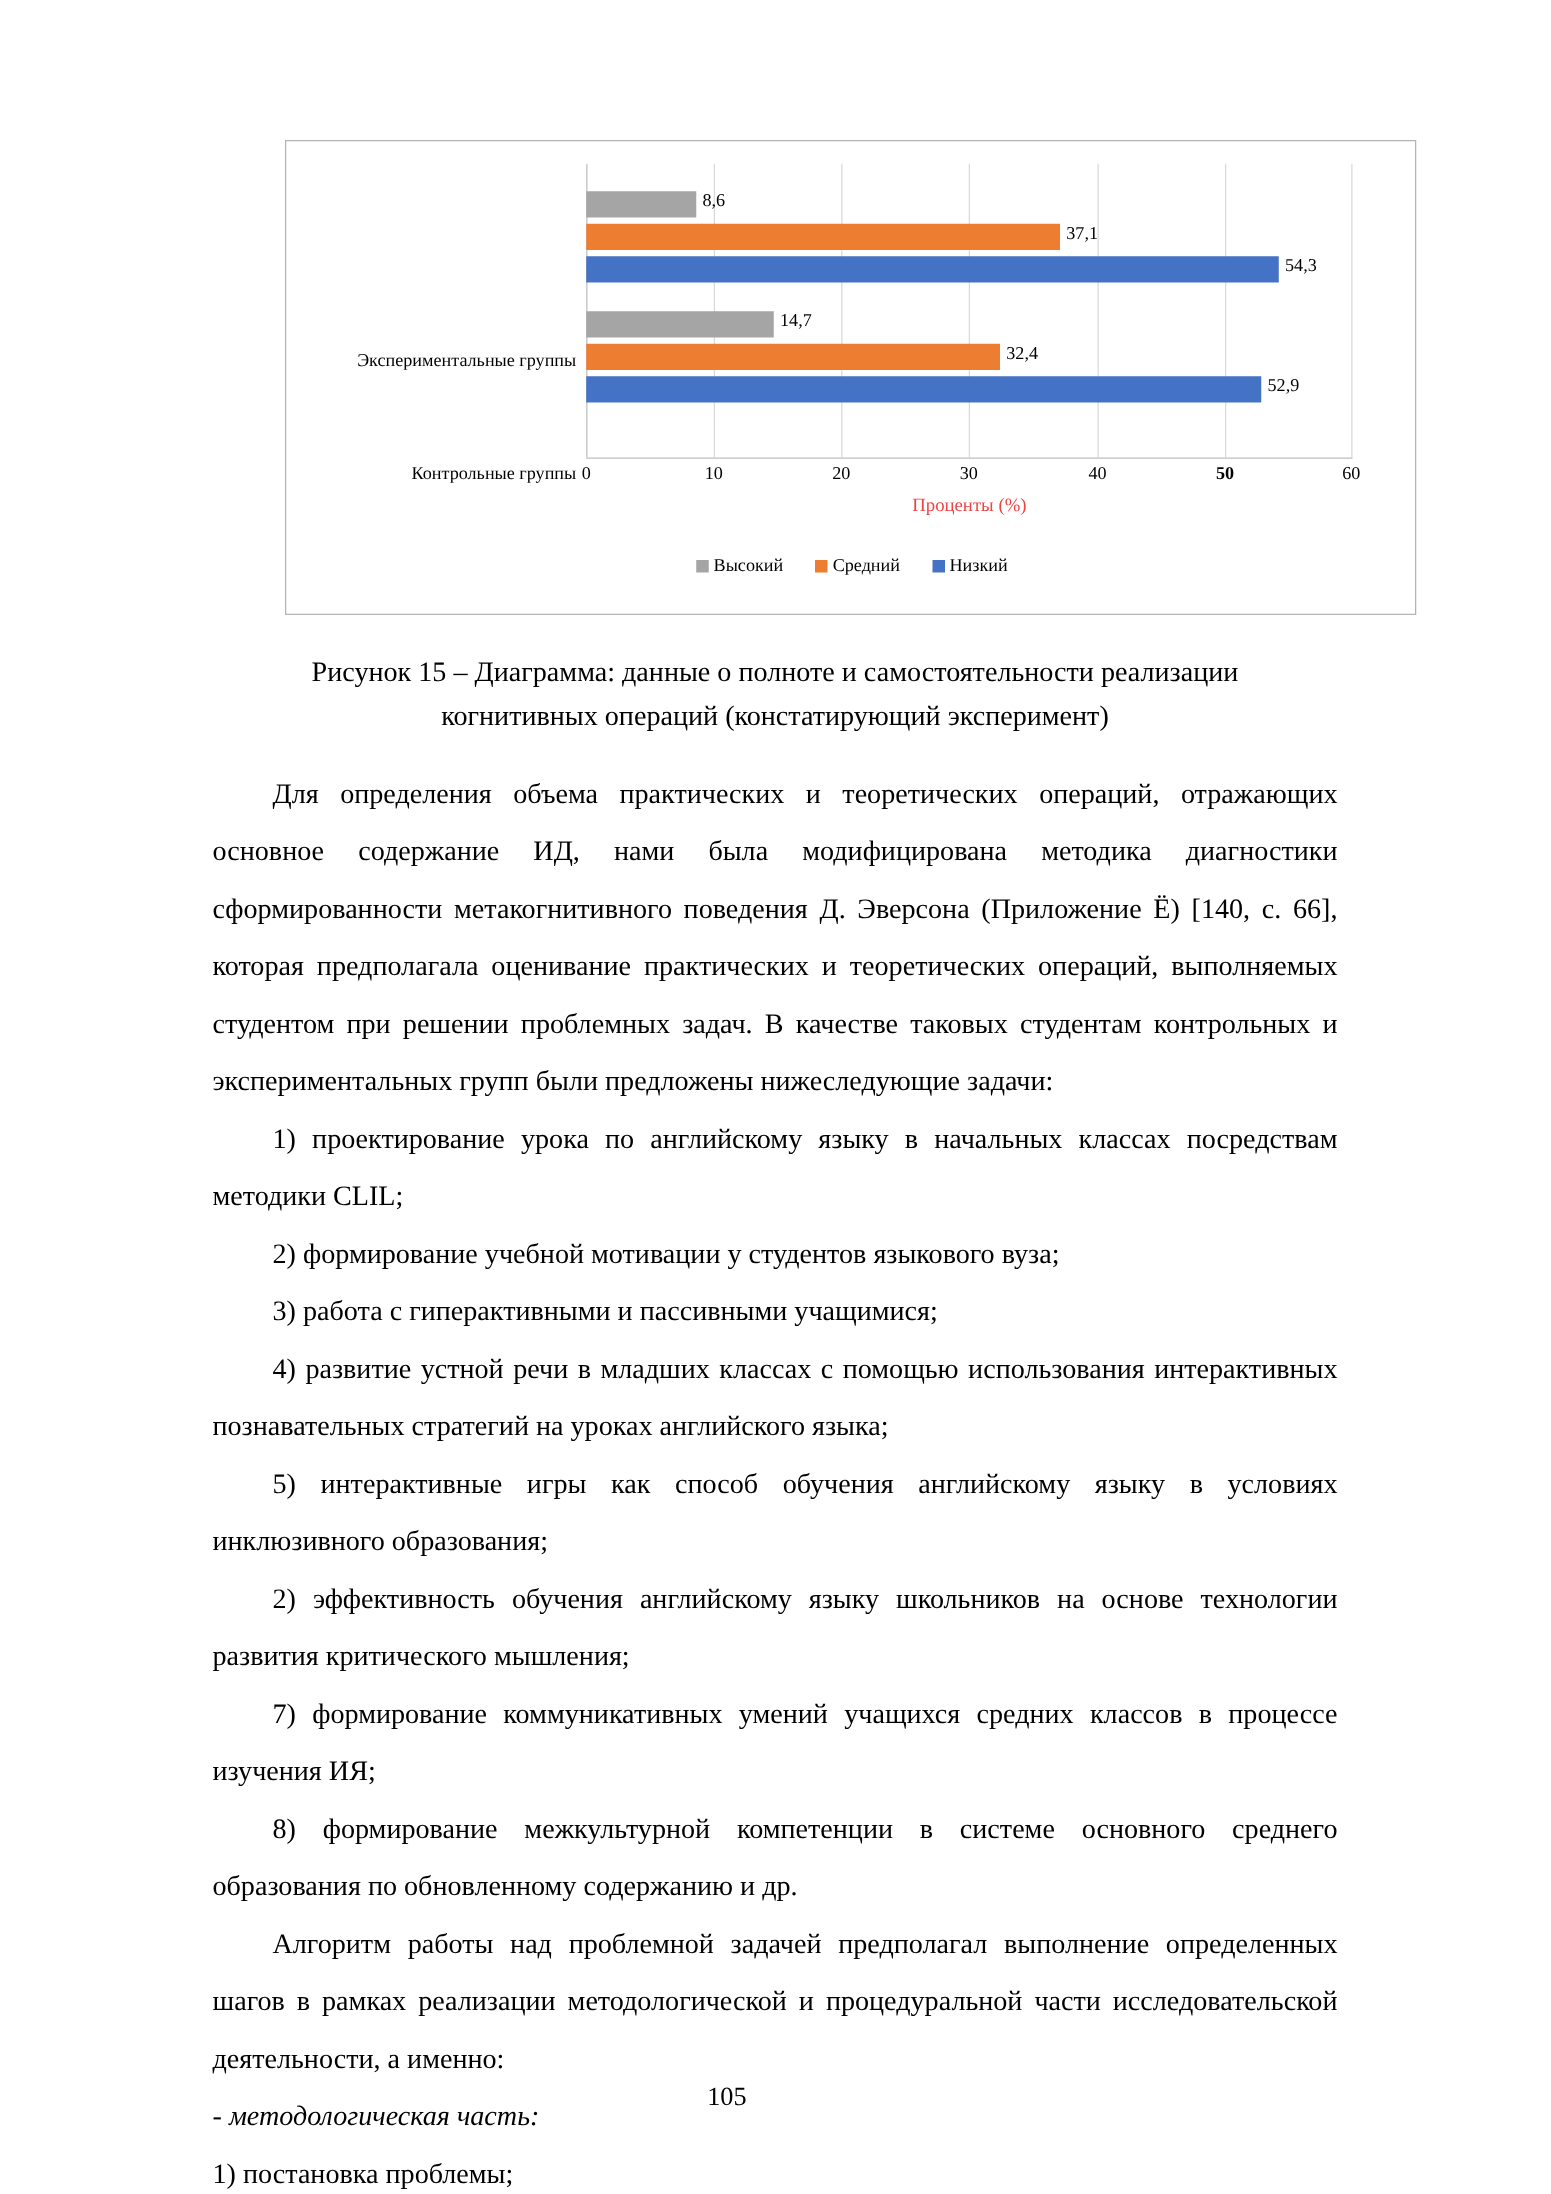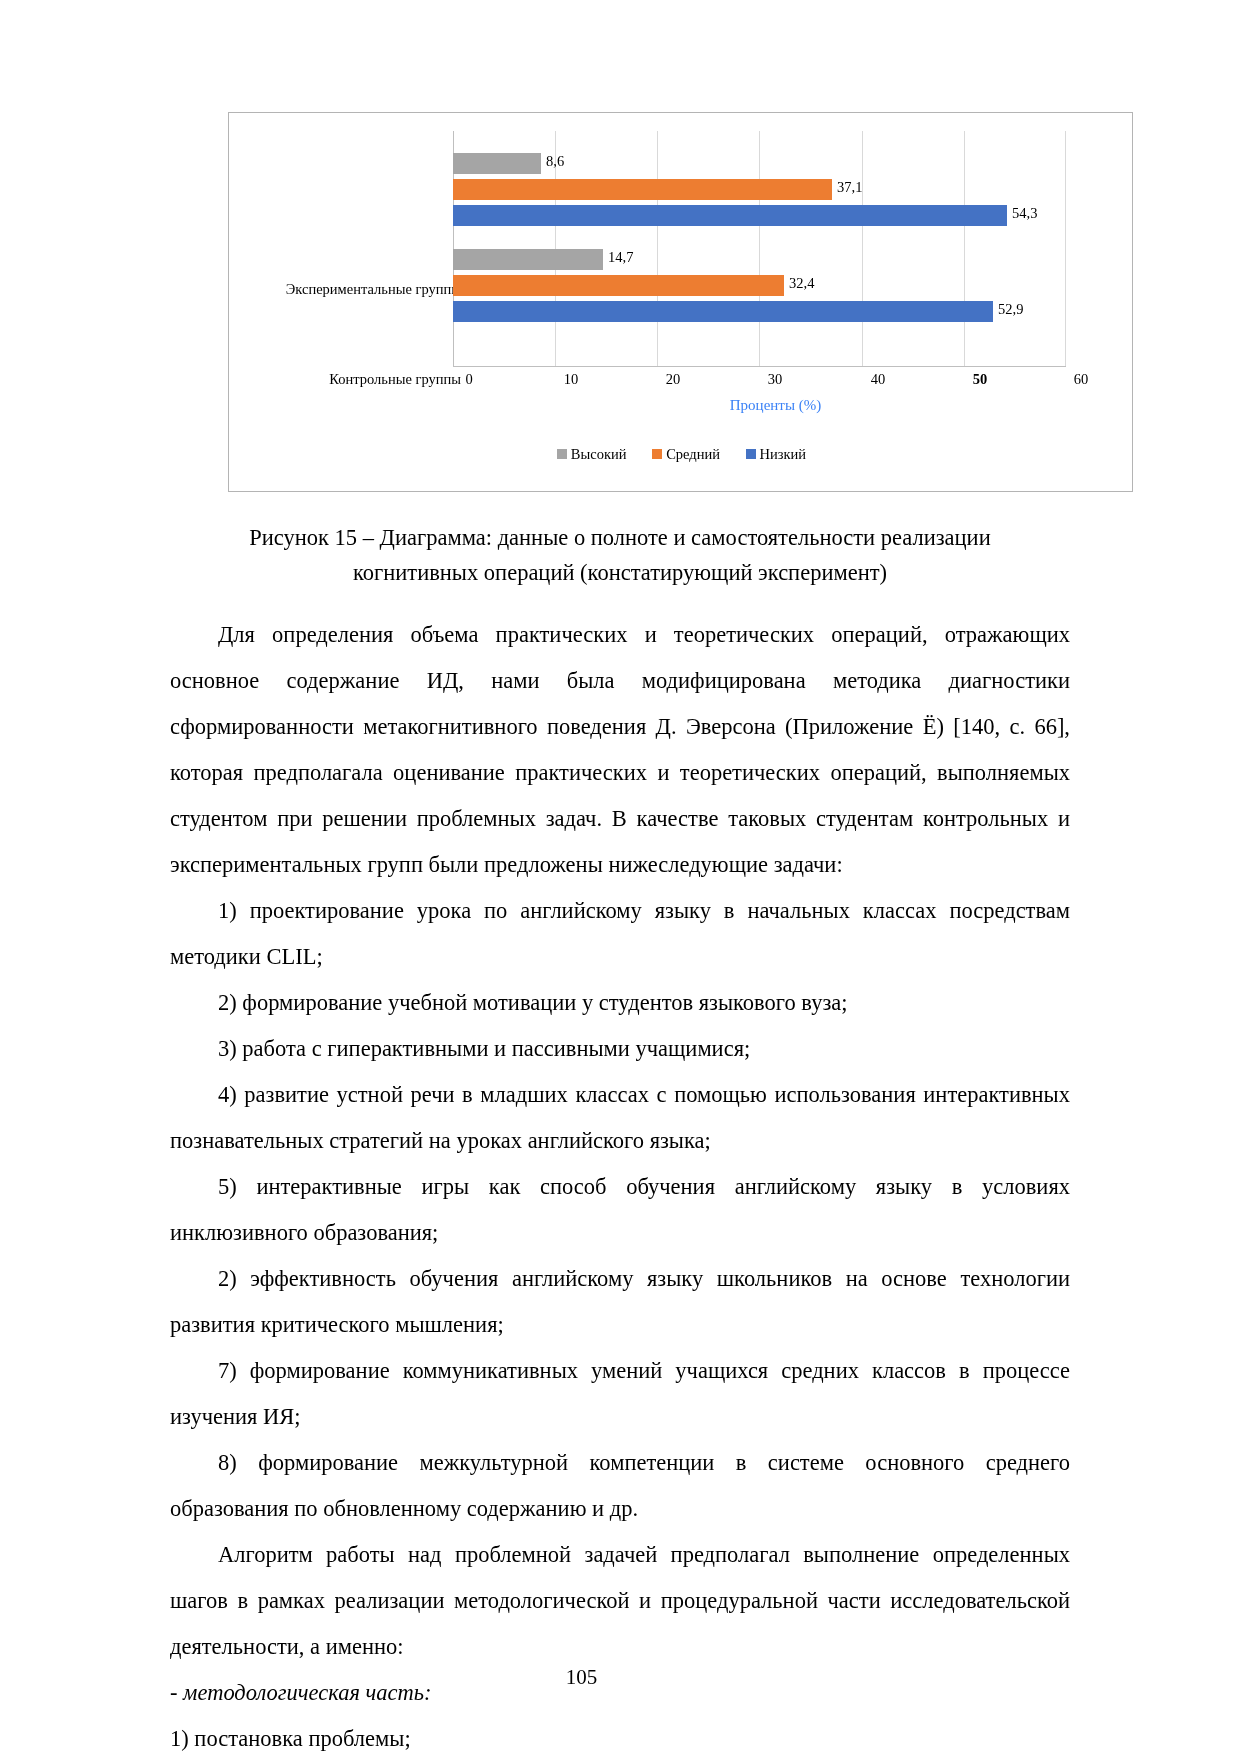--- a/index.html
+++ b/index.html
@@ -35,21 +35,21 @@
   }
   .plot-wrap {
     position: absolute;
     left: 0; top: 0;
     width: 100%;
     height: 100%;
   }
   
   .plot-area {
     position: absolute;
-    left: 224px;
+    left: 240px;
     top: 18px;
     width: 613px;
     height: 235px;
     padding-left: 28px;
   }
   .gridline {
     position: absolute;
     top: 0;
     width: 1px;
     height: 100%;
@@ -95,21 +95,21 @@
     font-size: 14.5px;
     font-family: "Liberation Serif", serif;
     color: #000;
     text-align: center;
     width: 40px;
   }
   .axis-title {
     position: absolute;
     font-size: 15px;
     font-family: "Liberation Serif", serif;
-    color: #3b82f6;
+    color: #ef4444;
     text-align: center;
     width: 613px;
     left: 240px;
   }
   .legend {
     position: absolute;
     left: 0;
     width: 905px;
     top: 316px;
     text-align: center;

